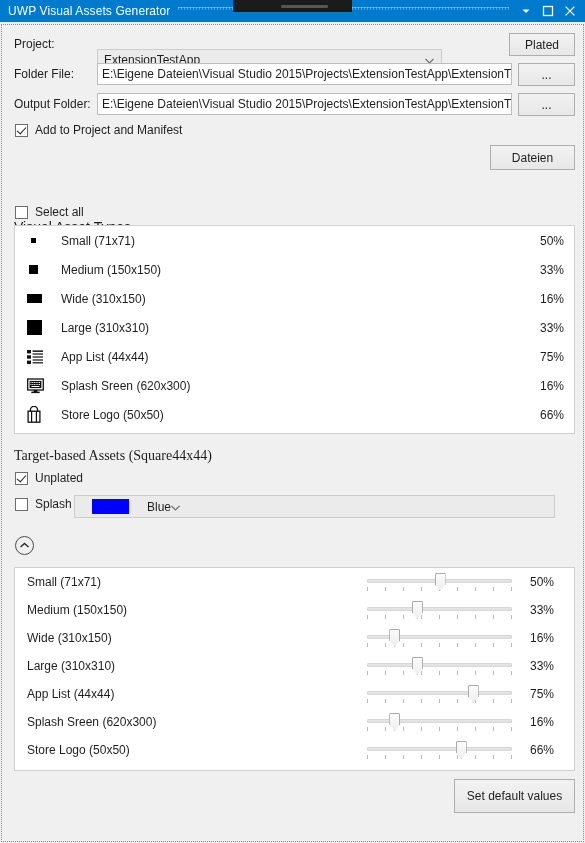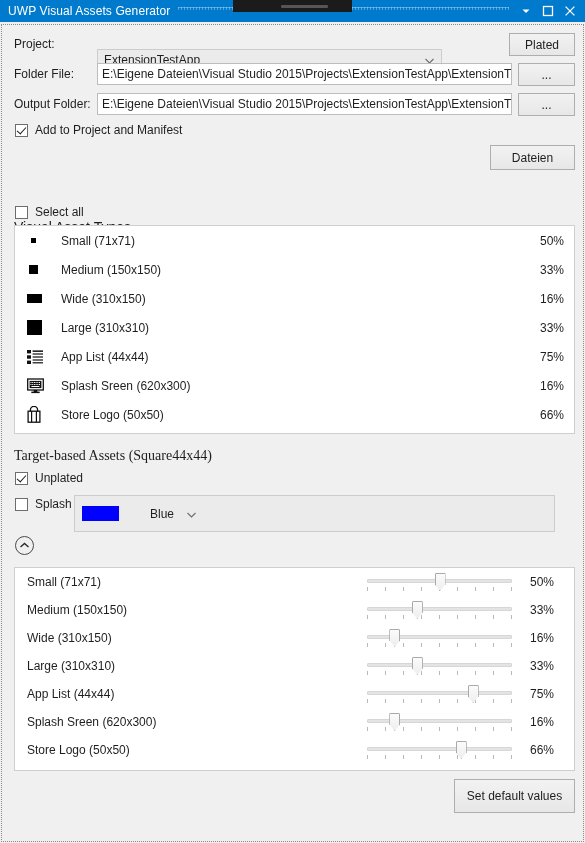--- a/index.html
+++ b/index.html
@@ -161,22 +161,22 @@
     position: absolute; top: 5px; width: 11px; height: 18px;
     background: linear-gradient(#fbfbfb,#eeeeee);
     border: 1px solid #aaaaaa;
     border-radius: 1px 1px 0 0;
     clip-path: polygon(0 0, 100% 0, 100% 62%, 50% 100%, 0 62%);
     transform: translateX(-5px);
   }
   .slider-pct { margin-left: 18px; font-size: 12px; }
 
   .swatch-combo {
-    background: #ebebeb; border: 1px solid #cccccc; height: 37px;
-    display: flex; align-items: center; position: relative; padding-left: 7px; gap: 13px;
+    background: #ebebeb; border: 1px solid #cccccc; height: 23px;
+    display: flex; align-items: center; position: relative; padding-left: 17px;
   }
   .swatch { width: 37px; height: 15px; flex: none; }
   .swatch-name { margin-left: 18px; font-size: 12px; }
 </style>
 </head>
 <body>
 
 <div id="root">
 
   <div class="titlebar">

